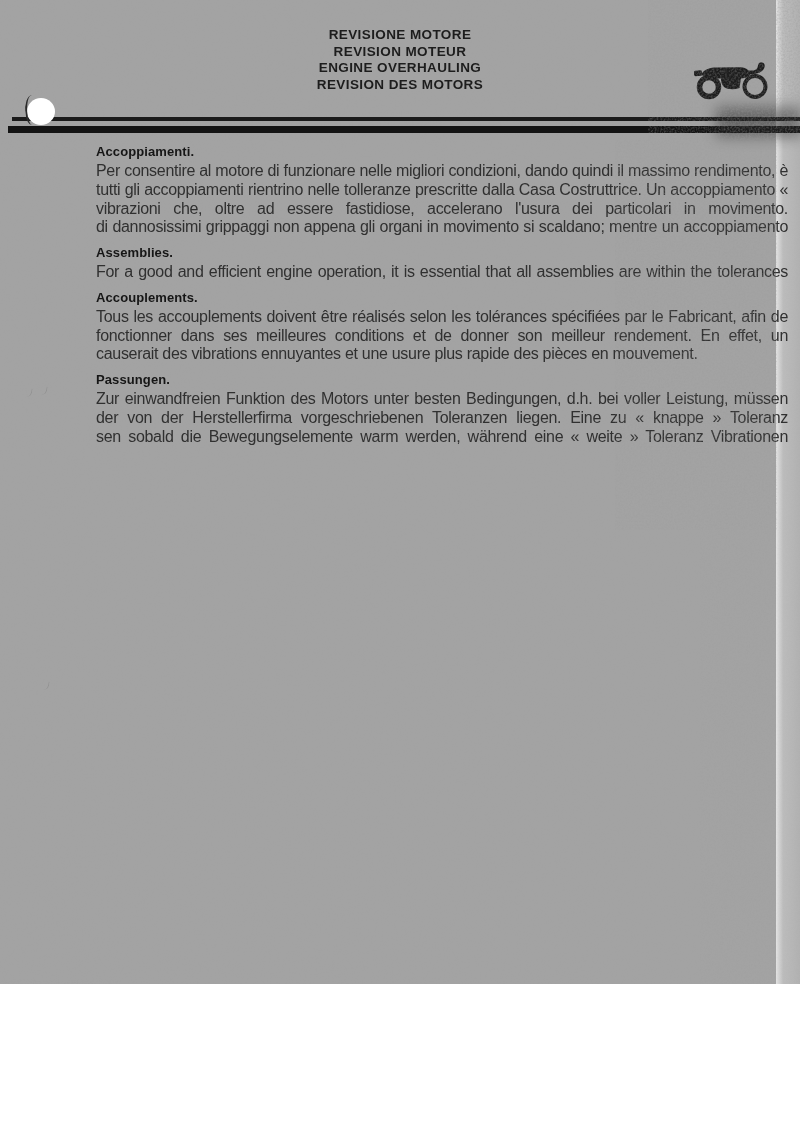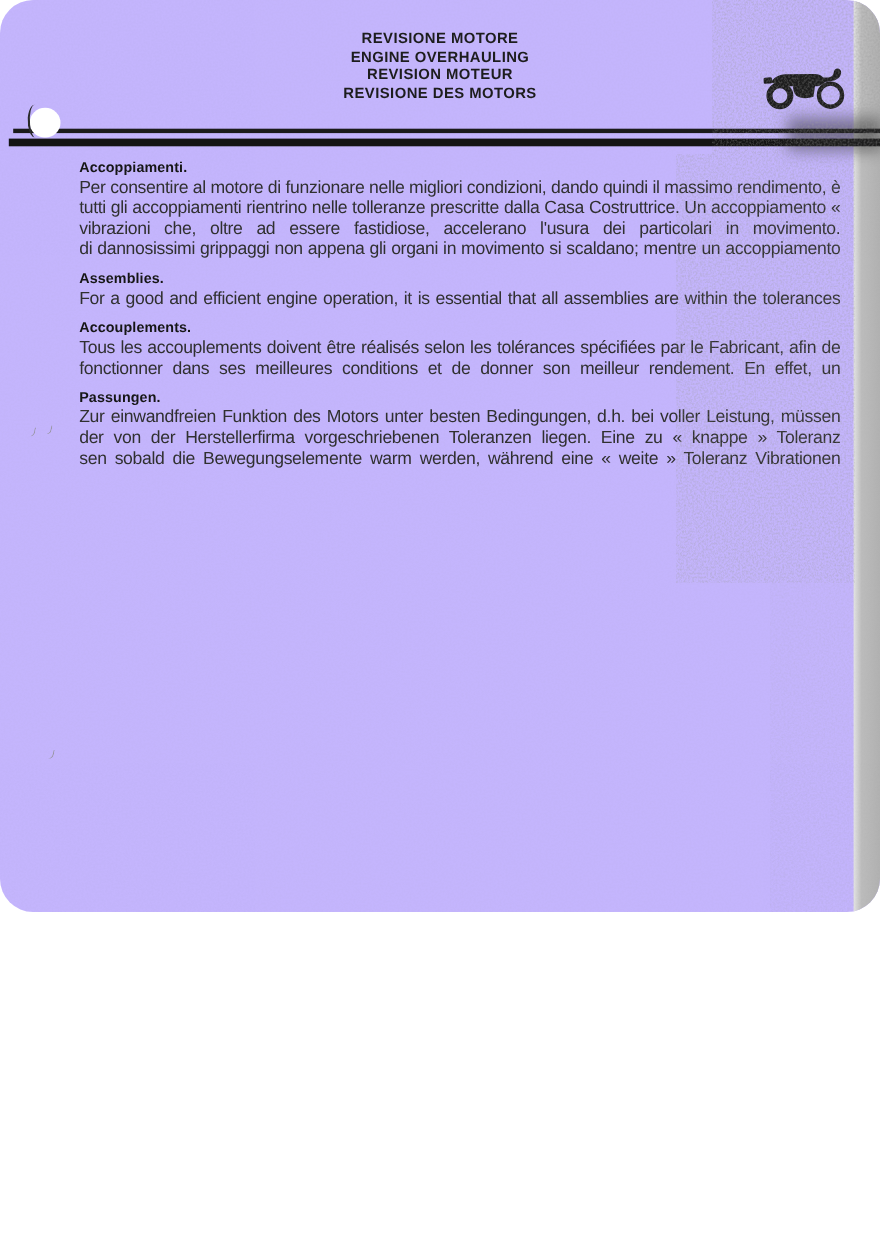--- a/index.html
+++ b/index.html
@@ -1,38 +1,38 @@
 <!DOCTYPE html>
 <html><head>
 <meta charset="utf-8">
 <style>
   html,body{margin:0;padding:0;background:#ffffff;}
   .page{
-    position:relative; width:800px; height:829px; overflow:hidden;
-    background:#c4b5fd; font-family:"Liberation Sans", sans-serif;border-radius:30px;
+    position:relative; width:800px; height:984px; overflow:hidden;
+    background:#a3a3a3; font-family:"Liberation Sans", sans-serif;
   }
   
   .titles{
     position:absolute; top:27px; left:0; width:800px; text-align:center;
     font-weight:bold; font-size:13.5px; line-height:16.5px;
     letter-spacing:0.4px; color:#1d1d1d; z-index:4;
   }
   .moto{position:absolute; left:694px; top:56px; width:80px; height:46px; z-index:6;}
   
   .tbar1{position:absolute; left:12px; top:117px; width:788px; height:4px; background:#1b1b1b; z-index:6;}
   .tbar2{position:absolute; left:8px;  top:126px; width:792px; height:7px; background:#141414; z-index:6;}
   .blob {position:absolute; left:27px; top:98px;  width:28px; height:27px; background:#fff; border-radius:50%; z-index:7;}
   .paren{position:absolute; left:25px; top:95px;  width:12px; height:30px; border-left:2px solid #2b2b2b;
          border-radius:60% 0 0 40%; transform:rotate(-6deg); z-index:8;}
   .bbars{position:absolute; left:6px; top:1031px; width:764px; transform:rotate(0.45deg);
          transform-origin:left center; z-index:6;}
   .bbar1{height:4px; background:#1b1b1b; width:748px; margin-left:12px;}
   .bbar2{height:8px; background:#141414; width:764px; margin-top:3px;}
   
-  .content{position:absolute; left:72px; top:143px; width:692px; color:#303030; z-index:4;}
+  .content{position:absolute; left:96px; top:143px; width:692px; color:#303030; z-index:4;}
   .content section{margin:0 0 7px 0;}
   .content h3{margin:0 0 2px 0; font-size:13px; line-height:17px; color:#161616; letter-spacing:0.1px;}
   .jline{
     font-size:16px; letter-spacing:-0.3px; line-height:18.75px;
     text-align:justify; text-align-last:justify; height:18.75px; overflow:hidden;
   }
   .jline:last-child{text-align-last:left;}
   
   .pagenum{position:absolute; left:752px; top:1070px; font-size:11px; font-weight:bold;
            letter-spacing:0.5px; color:#1f1f1f; transform:rotate(-3deg); z-index:8;}
@@ -75,23 +75,23 @@
   <div class="grain g-mid-right"></div>
   <div class="grain g-g5"></div>
   <div class="grain g-left-bot"></div>
   <div class="smudge-bottom"></div>
   <div class="margin-mark mark-a"></div>
   <div class="margin-mark mark-b"></div>
   <div class="margin-mark mark-c"></div>
 
   <div class="titles">
     <div>REVISIONE MOTORE</div>
+    <div>REVISION MOTEUR</div>
     <div>ENGINE OVERHAULING</div>
-    <div>REVISION MOTEUR</div>
-    <div>REVISIONE DES MOTORS</div>
+    <div>REVISION DES MOTORS</div>
   </div>
 
   <svg class="moto" viewBox="0 0 80 44">
     <g fill="#1d1d1d" stroke="none">
       <rect x="0" y="13.5" width="8" height="5.5" rx="1.5" transform="rotate(-4 4 16)"></rect>
       <path d="M7 18 C9 13.5 14 11 20 10.5 L44 10.2 C50 10 53 11.5 54.5 13.5 L57.5 13.5
                C62 13.5 63.5 11.5 64 8.5 C64.4 5.8 66.5 4.8 68.5 5.6 C71 6.6 71.3 9.5 69.8 12
                C68 15 64 16.5 60 17 L56 17.5 C54 20.5 50 21.5 46 21.5 L24 21.5
                C19 21.5 13 20.5 7 18 Z"></path>
       <path d="M27 21 L47 21 L45.5 31 C40 33 33 32.5 30 30 C27.5 27.5 26.8 24 27 21 Z"></path>
@@ -120,20 +120,21 @@
       <h3>Assemblies.</h3>
       <div>
           <div class="jline">For a good and efficient engine operation, it is essential that all assemblies are within the tolerances prescribed by the</div>
         </div>
     </section>
     <section>
       <h3>Accouplements.</h3>
       <div>
           <div class="jline">Tous les accouplements doivent être réalisés selon les tolérances spécifiées par le Fabricant, afin de permettre au moteur de</div>
           <div class="jline">fonctionner dans ses meilleures conditions et de donner son meilleur rendement. En effet, un accouplement « serré » pourrait</div>
+          <div class="jline">causerait des vibrations ennuyantes et une usure plus rapide des pièces en mouvement.</div>
         </div>
     </section>
     <section>
       <h3>Passungen.</h3>
       <div>
           <div class="jline">Zur einwandfreien Funktion des Motors unter besten Bedingungen, d.h. bei voller Leistung, müssen alle Passungen innerhalb</div>
           <div class="jline">der von der Herstellerfirma vorgeschriebenen Toleranzen liegen. Eine zu « knappe » Toleranz verursacht gefährliches Festfres-</div>
           <div class="jline">sen sobald die Bewegungselemente warm werden, während eine « weite » Toleranz Vibrationen erzeugt, die nicht nur</div>
         </div>
     </section>

